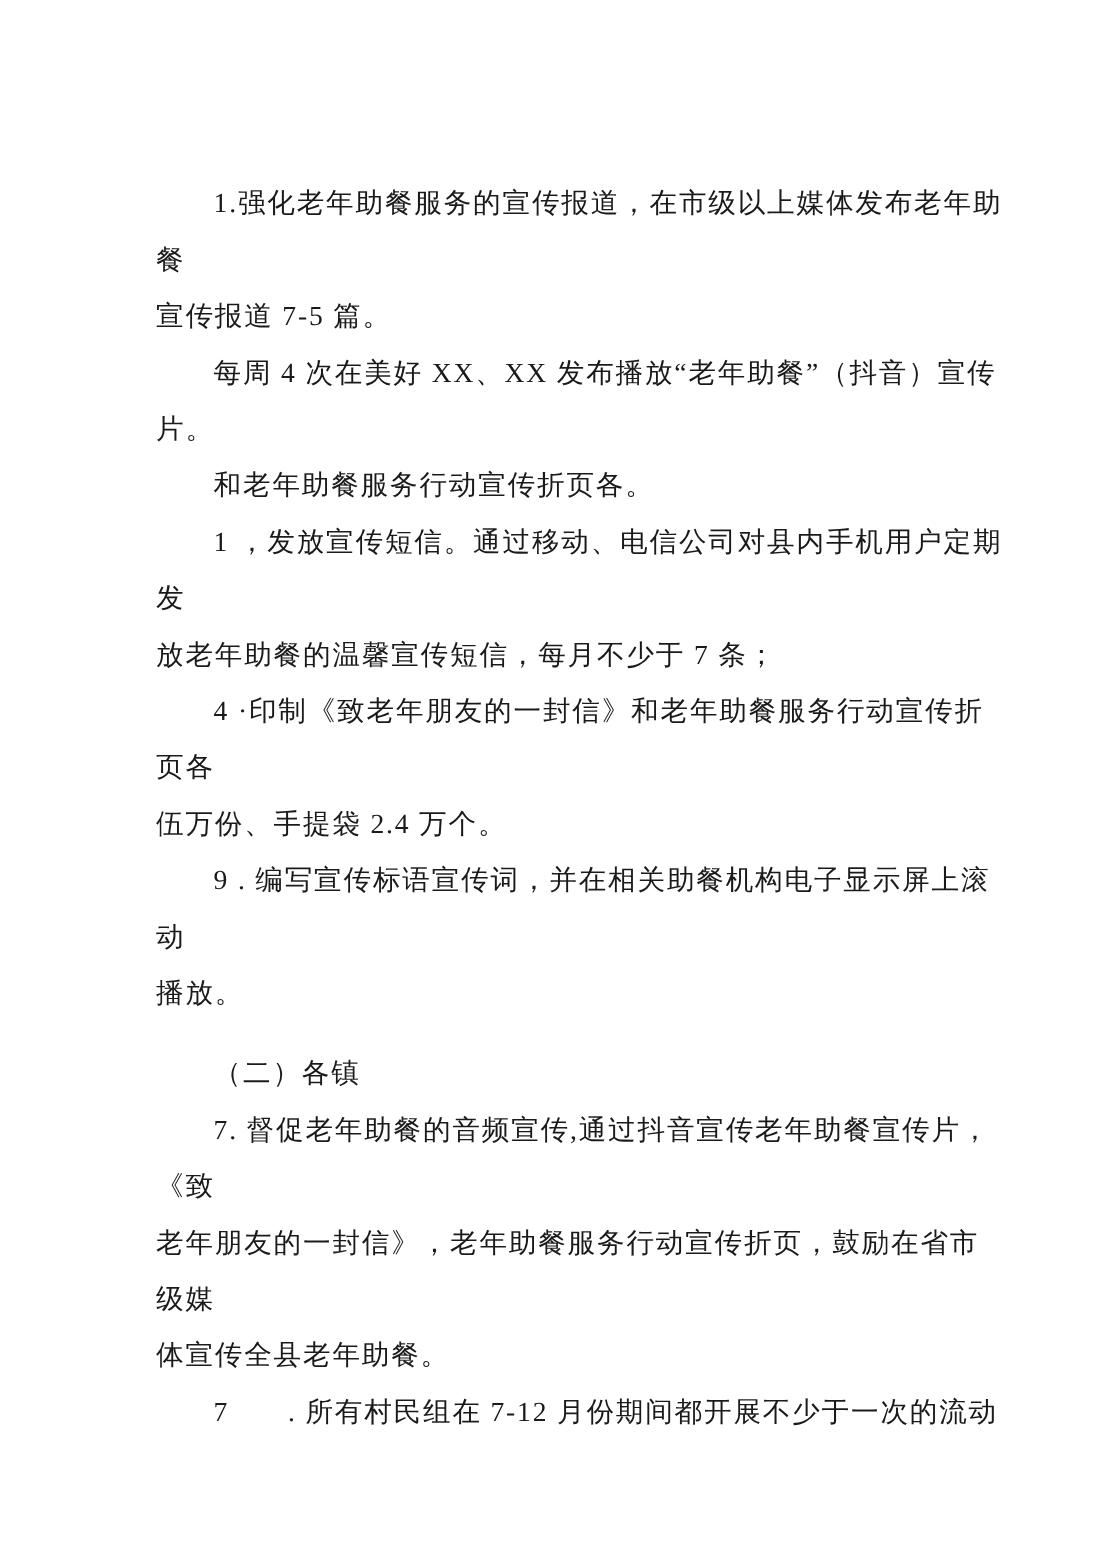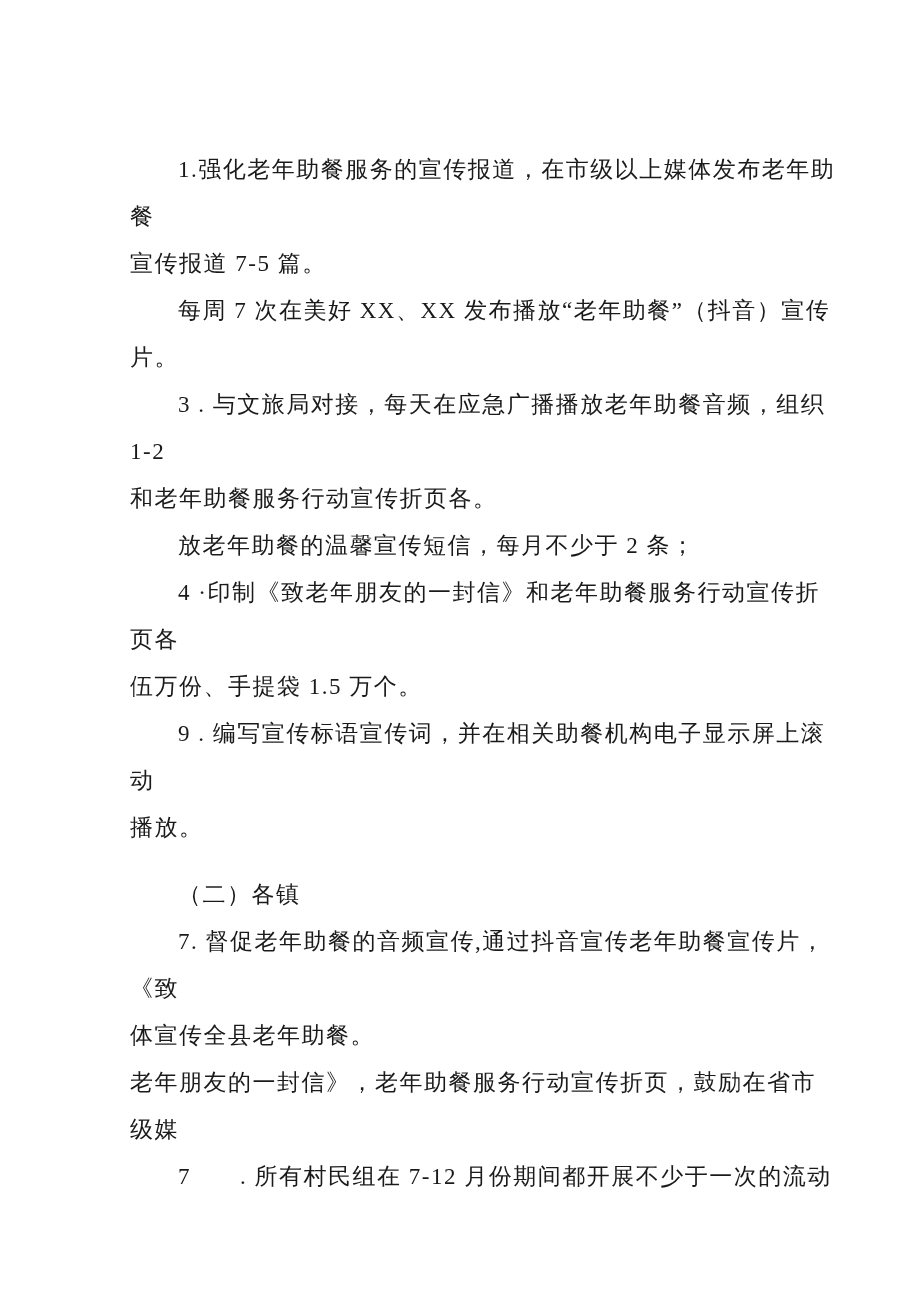--- a/index.html
+++ b/index.html
@@ -52,42 +52,42 @@
 </head>
 <body>
 
 <div class="page">
   <div class="doc" id="doc" style="color: rgb(26, 26, 26);">
       <div class="para">
         <div class="line">1.强化老年助餐服务的宣传报道，在市级以上媒体发布老年助餐</div>
         <div class="line">宣传报道 7-5 篇。</div>
       </div>
       <div class="para">
-        <div class="line">每周 7 次在美好 XX、XX 发布播放“老年助餐”（抖音）宣传片。</div>
+        <div class="line">每周 4 次在美好 XX、XX 发布播放“老年助餐”（抖音）宣传片。</div>
       </div>
       <div class="para">
-        <div class="line">3 . 与文旅局对接，每天在应急广播播放老年助餐音频，组织 1-2</div>
         <div class="line">和老年助餐服务行动宣传折页各。</div>
       </div>
       <div class="para">
-        <div class="line">放老年助餐的温馨宣传短信，每月不少于 2 条；</div>
+        <div class="line">1 ，发放宣传短信。通过移动、电信公司对县内手机用户定期发</div>
+        <div class="line">放老年助餐的温馨宣传短信，每月不少于 7 条；</div>
       </div>
       <div class="para">
         <div class="line">4 ·印制《致老年朋友的一封信》和老年助餐服务行动宣传折页各</div>
-        <div class="line">伍万份、手提袋 1.5 万个。</div>
+        <div class="line">伍万份、手提袋 2.4 万个。</div>
       </div>
       <div class="para">
         <div class="line">9 . 编写宣传标语宣传词，并在相关助餐机构电子显示屏上滚动</div>
         <div class="line">播放。</div>
       </div>
       <div class="para heading">
         <div class="line">（二）各镇</div>
       </div>
       <div class="para">
         <div class="line">7. 督促老年助餐的音频宣传,通过抖音宣传老年助餐宣传片，《致</div>
+        <div class="line">老年朋友的一封信》，老年助餐服务行动宣传折页，鼓励在省市级媒</div>
         <div class="line">体宣传全县老年助餐。</div>
-        <div class="line">老年朋友的一封信》，老年助餐服务行动宣传折页，鼓励在省市级媒</div>
       </div>
       <div class="para">
         <div class="line">7　　. 所有村民组在 7-12 月份期间都开展不少于一次的流动</div>
       </div>
     </div>
 </div>
 
 </body></html>

